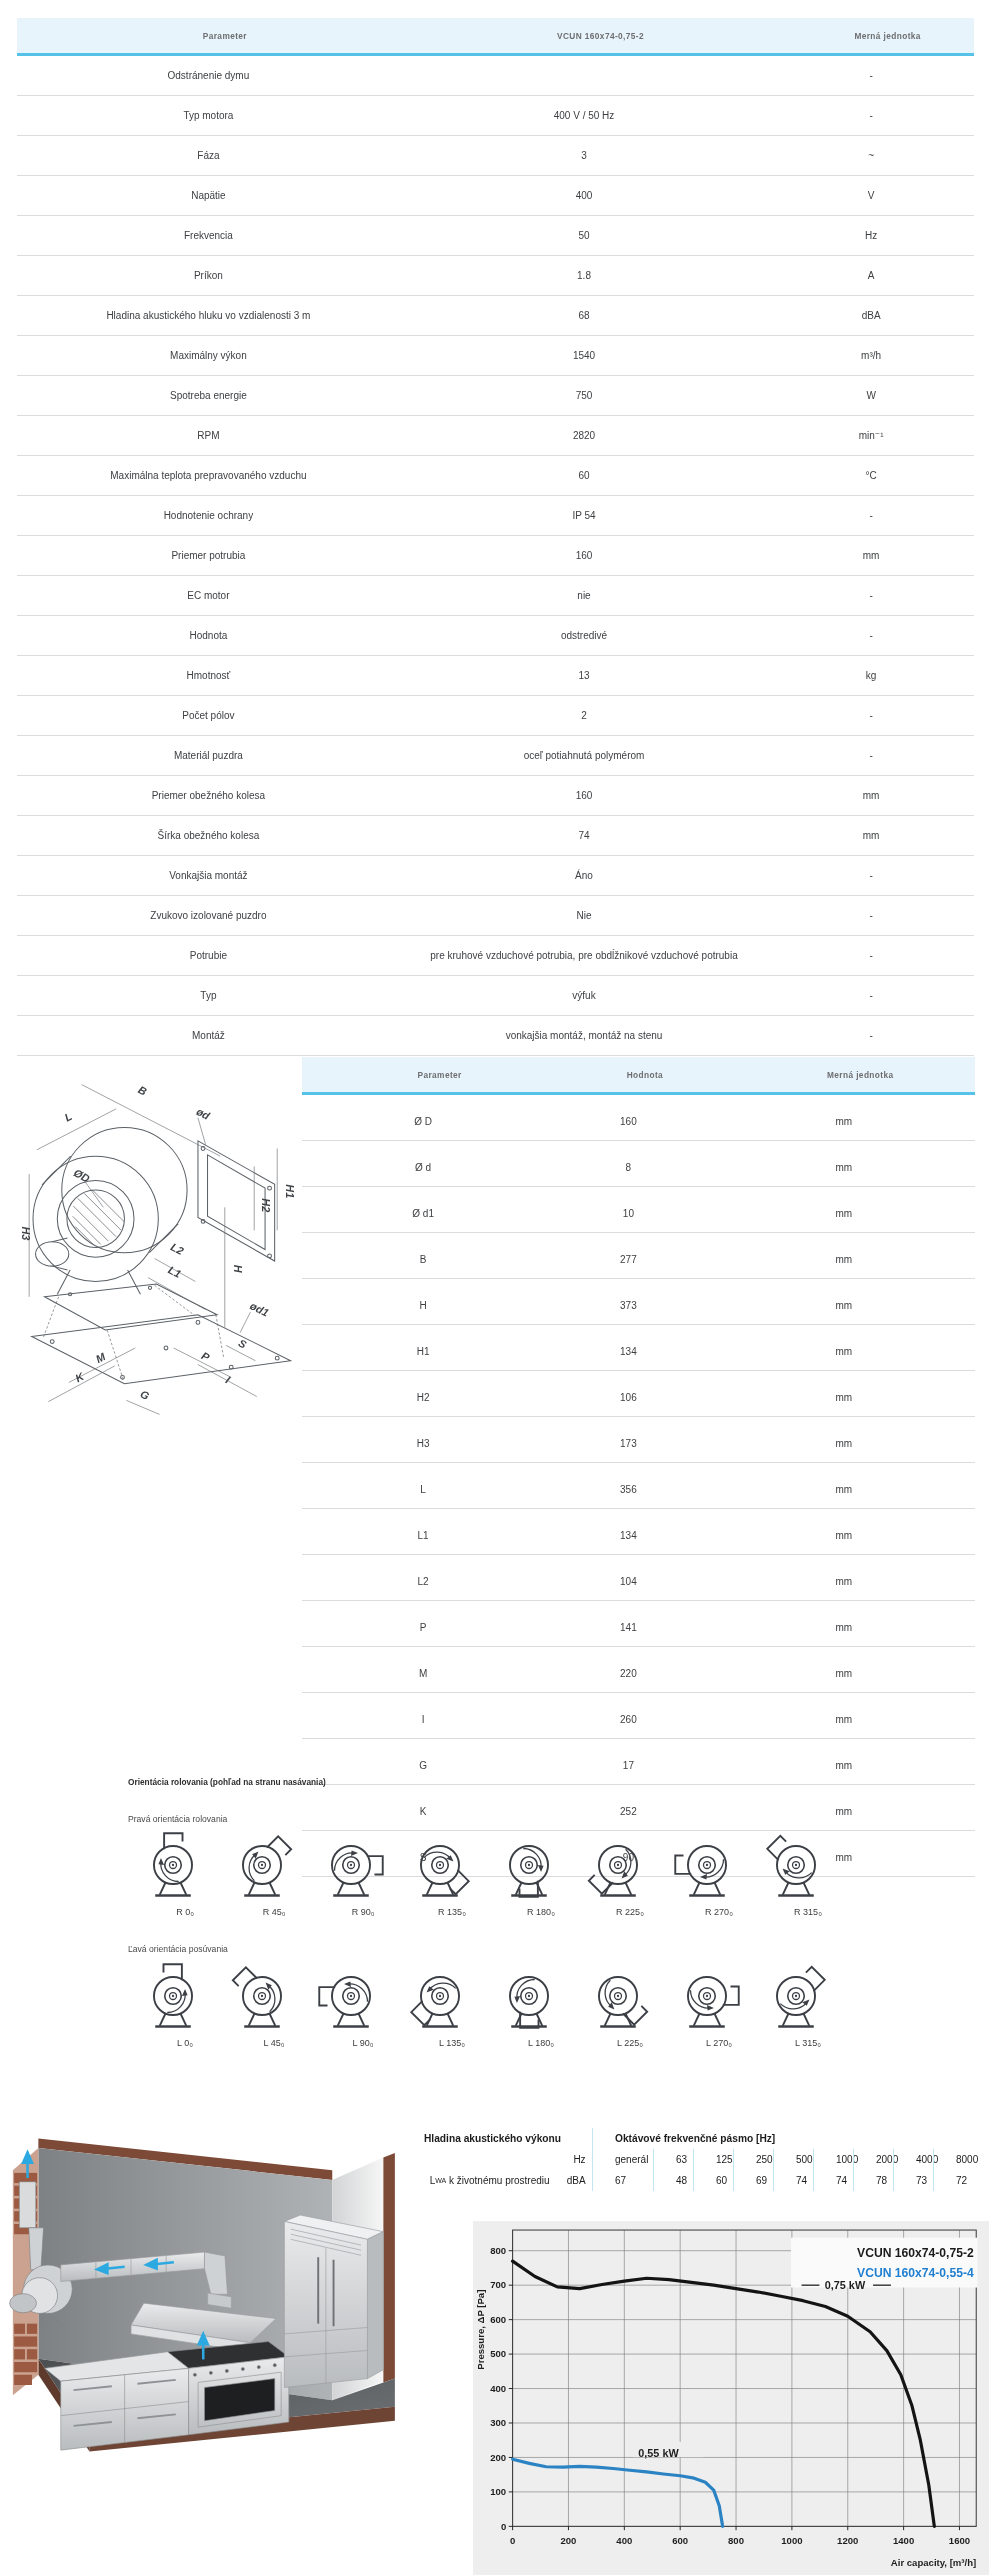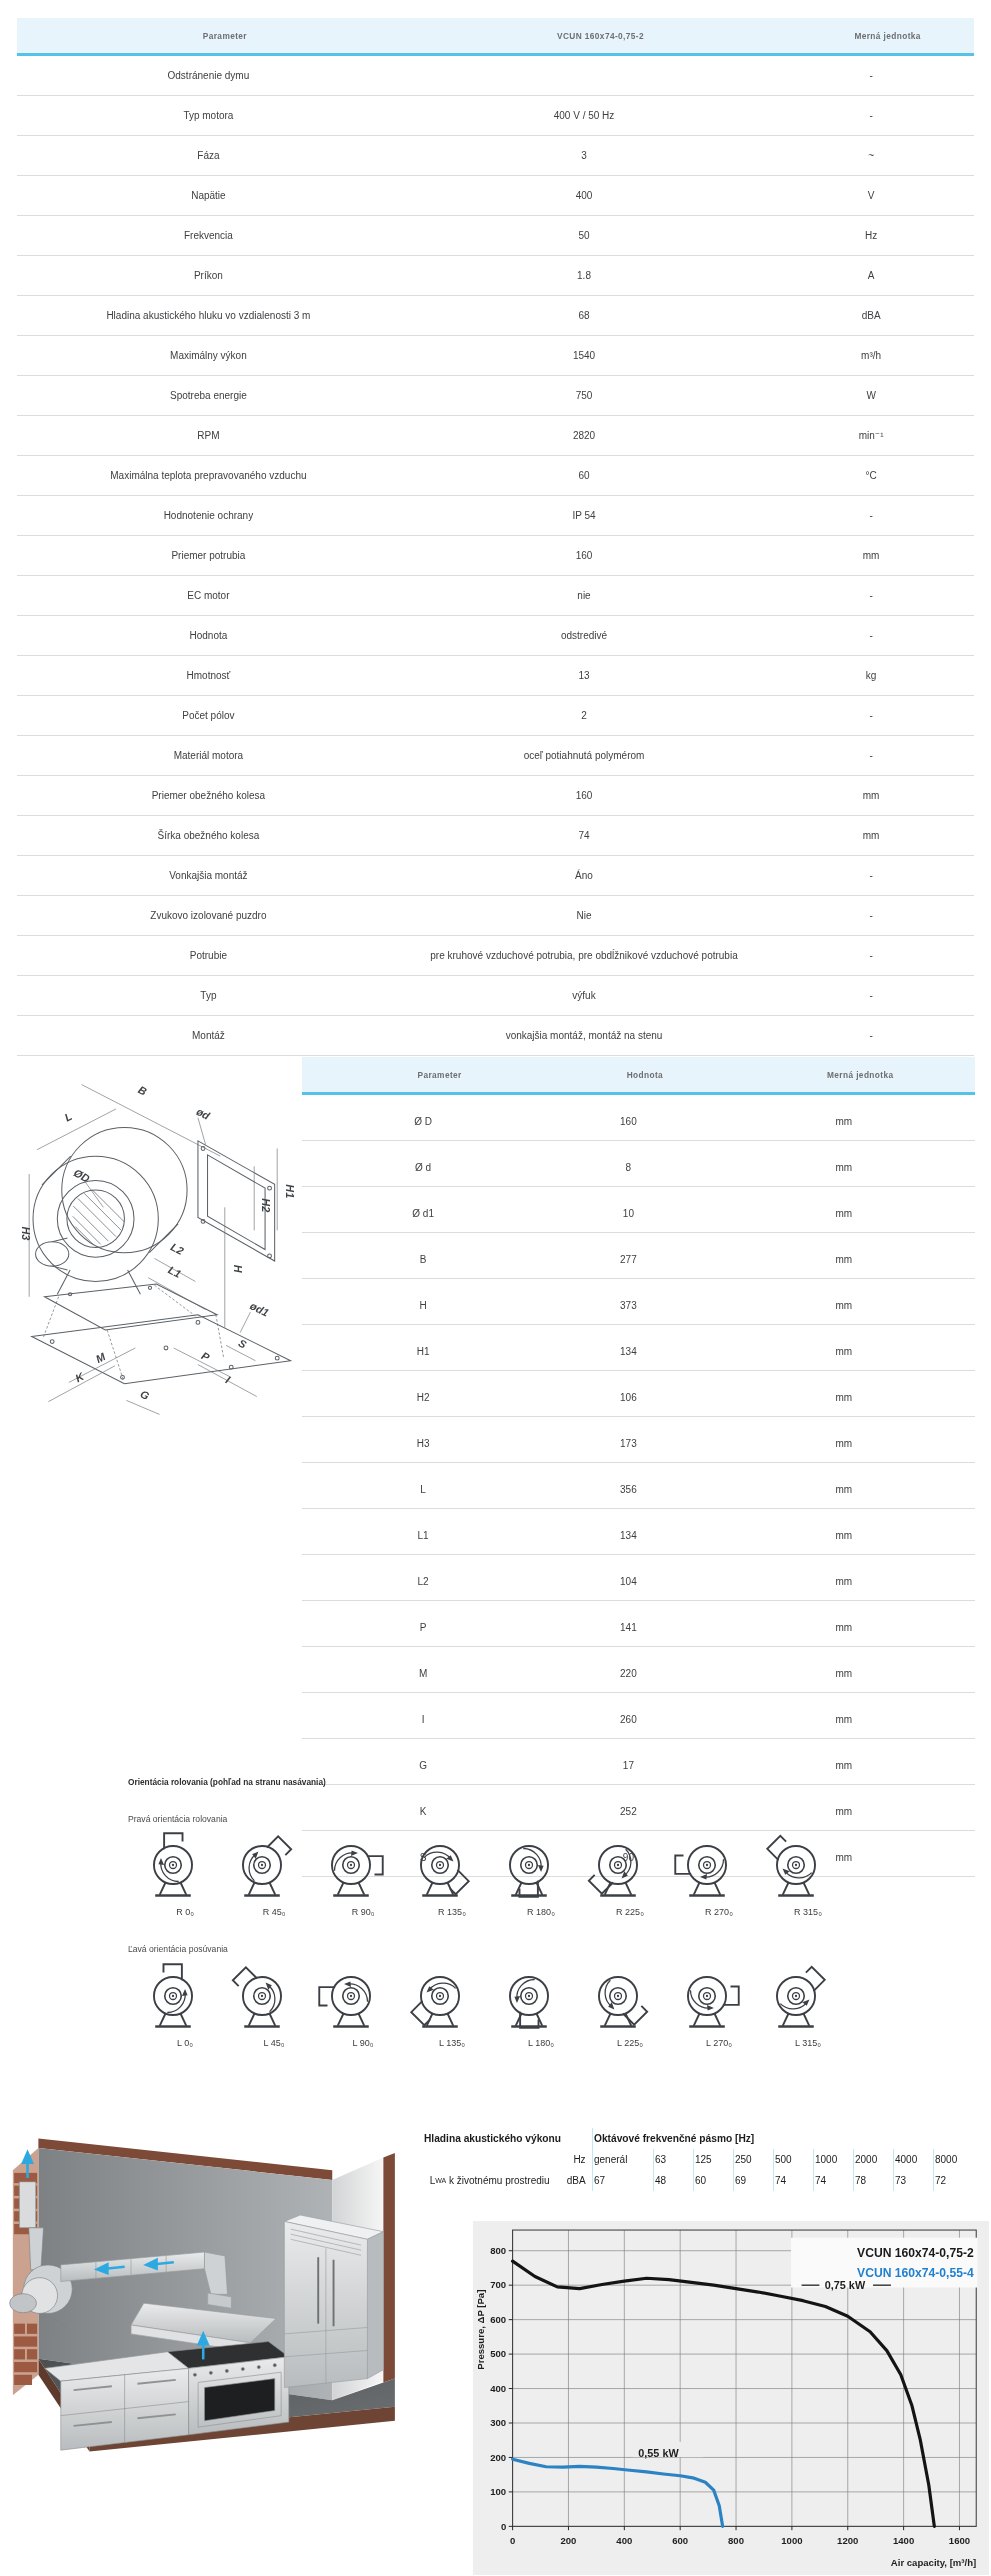--- a/index.html
+++ b/index.html
@@ -29,21 +29,21 @@
   .fan-row{display:flex;margin-top:5.1px;}
   .fan-item{width:89px;display:flex;flex-direction:column;align-items:center;}
   .fan-item svg{width:66px;height:72px;overflow:visible;}
   .fan-label{margin-top:6.4px;font-size:9px;color:#3c3c3e;padding-left:25px;}
 
   
   #acoustic{position:absolute;left:424px;top:2108px;display:grid;
     grid-template-columns:132px 36px 61px repeat(8,40px);font-size:10px;color:#1c1c1e;}
   #acoustic .hd{font-weight:bold;font-size:10.2px;margin-top:20px;}
   #acoustic div{display:flex;align-items:center;height:21px;}
-  #acoustic .num{padding-left:1px;border-left:1.3px solid #c3e6f4;}
+  #acoustic .num{padding-left:22px;border-left:1.3px solid #c3e6f4;}
   #acoustic .rlab{justify-content:flex-end;padding-right:6.4px;}
   #acoustic sub{font-size:7px;}
 
   
   #chart-wrap{position:absolute;left:473px;top:2221px;width:516px;height:354px;}
 
   
   #kitchen{position:absolute;left:0;top:2132px;width:409px;height:444px;}
 </style>
 </head>
@@ -136,21 +136,21 @@
           <span>Hmotnosť</span>
           <span>13</span>
           <span>kg</span>
         </div>
         <div class="t-row">
           <span>Počet pólov</span>
           <span>2</span>
           <span>-</span>
         </div>
         <div class="t-row">
-          <span>Materiál motora</span>
+          <span>Materiál puzdra</span>
           <span>oceľ potiahnutá polymérom</span>
           <span>-</span>
         </div>
         <div class="t-row">
           <span>Priemer obežného kolesa</span>
           <span>160</span>
           <span>mm</span>
         </div>
         <div class="t-row">
           <span>Šírka obežného kolesa</span>

